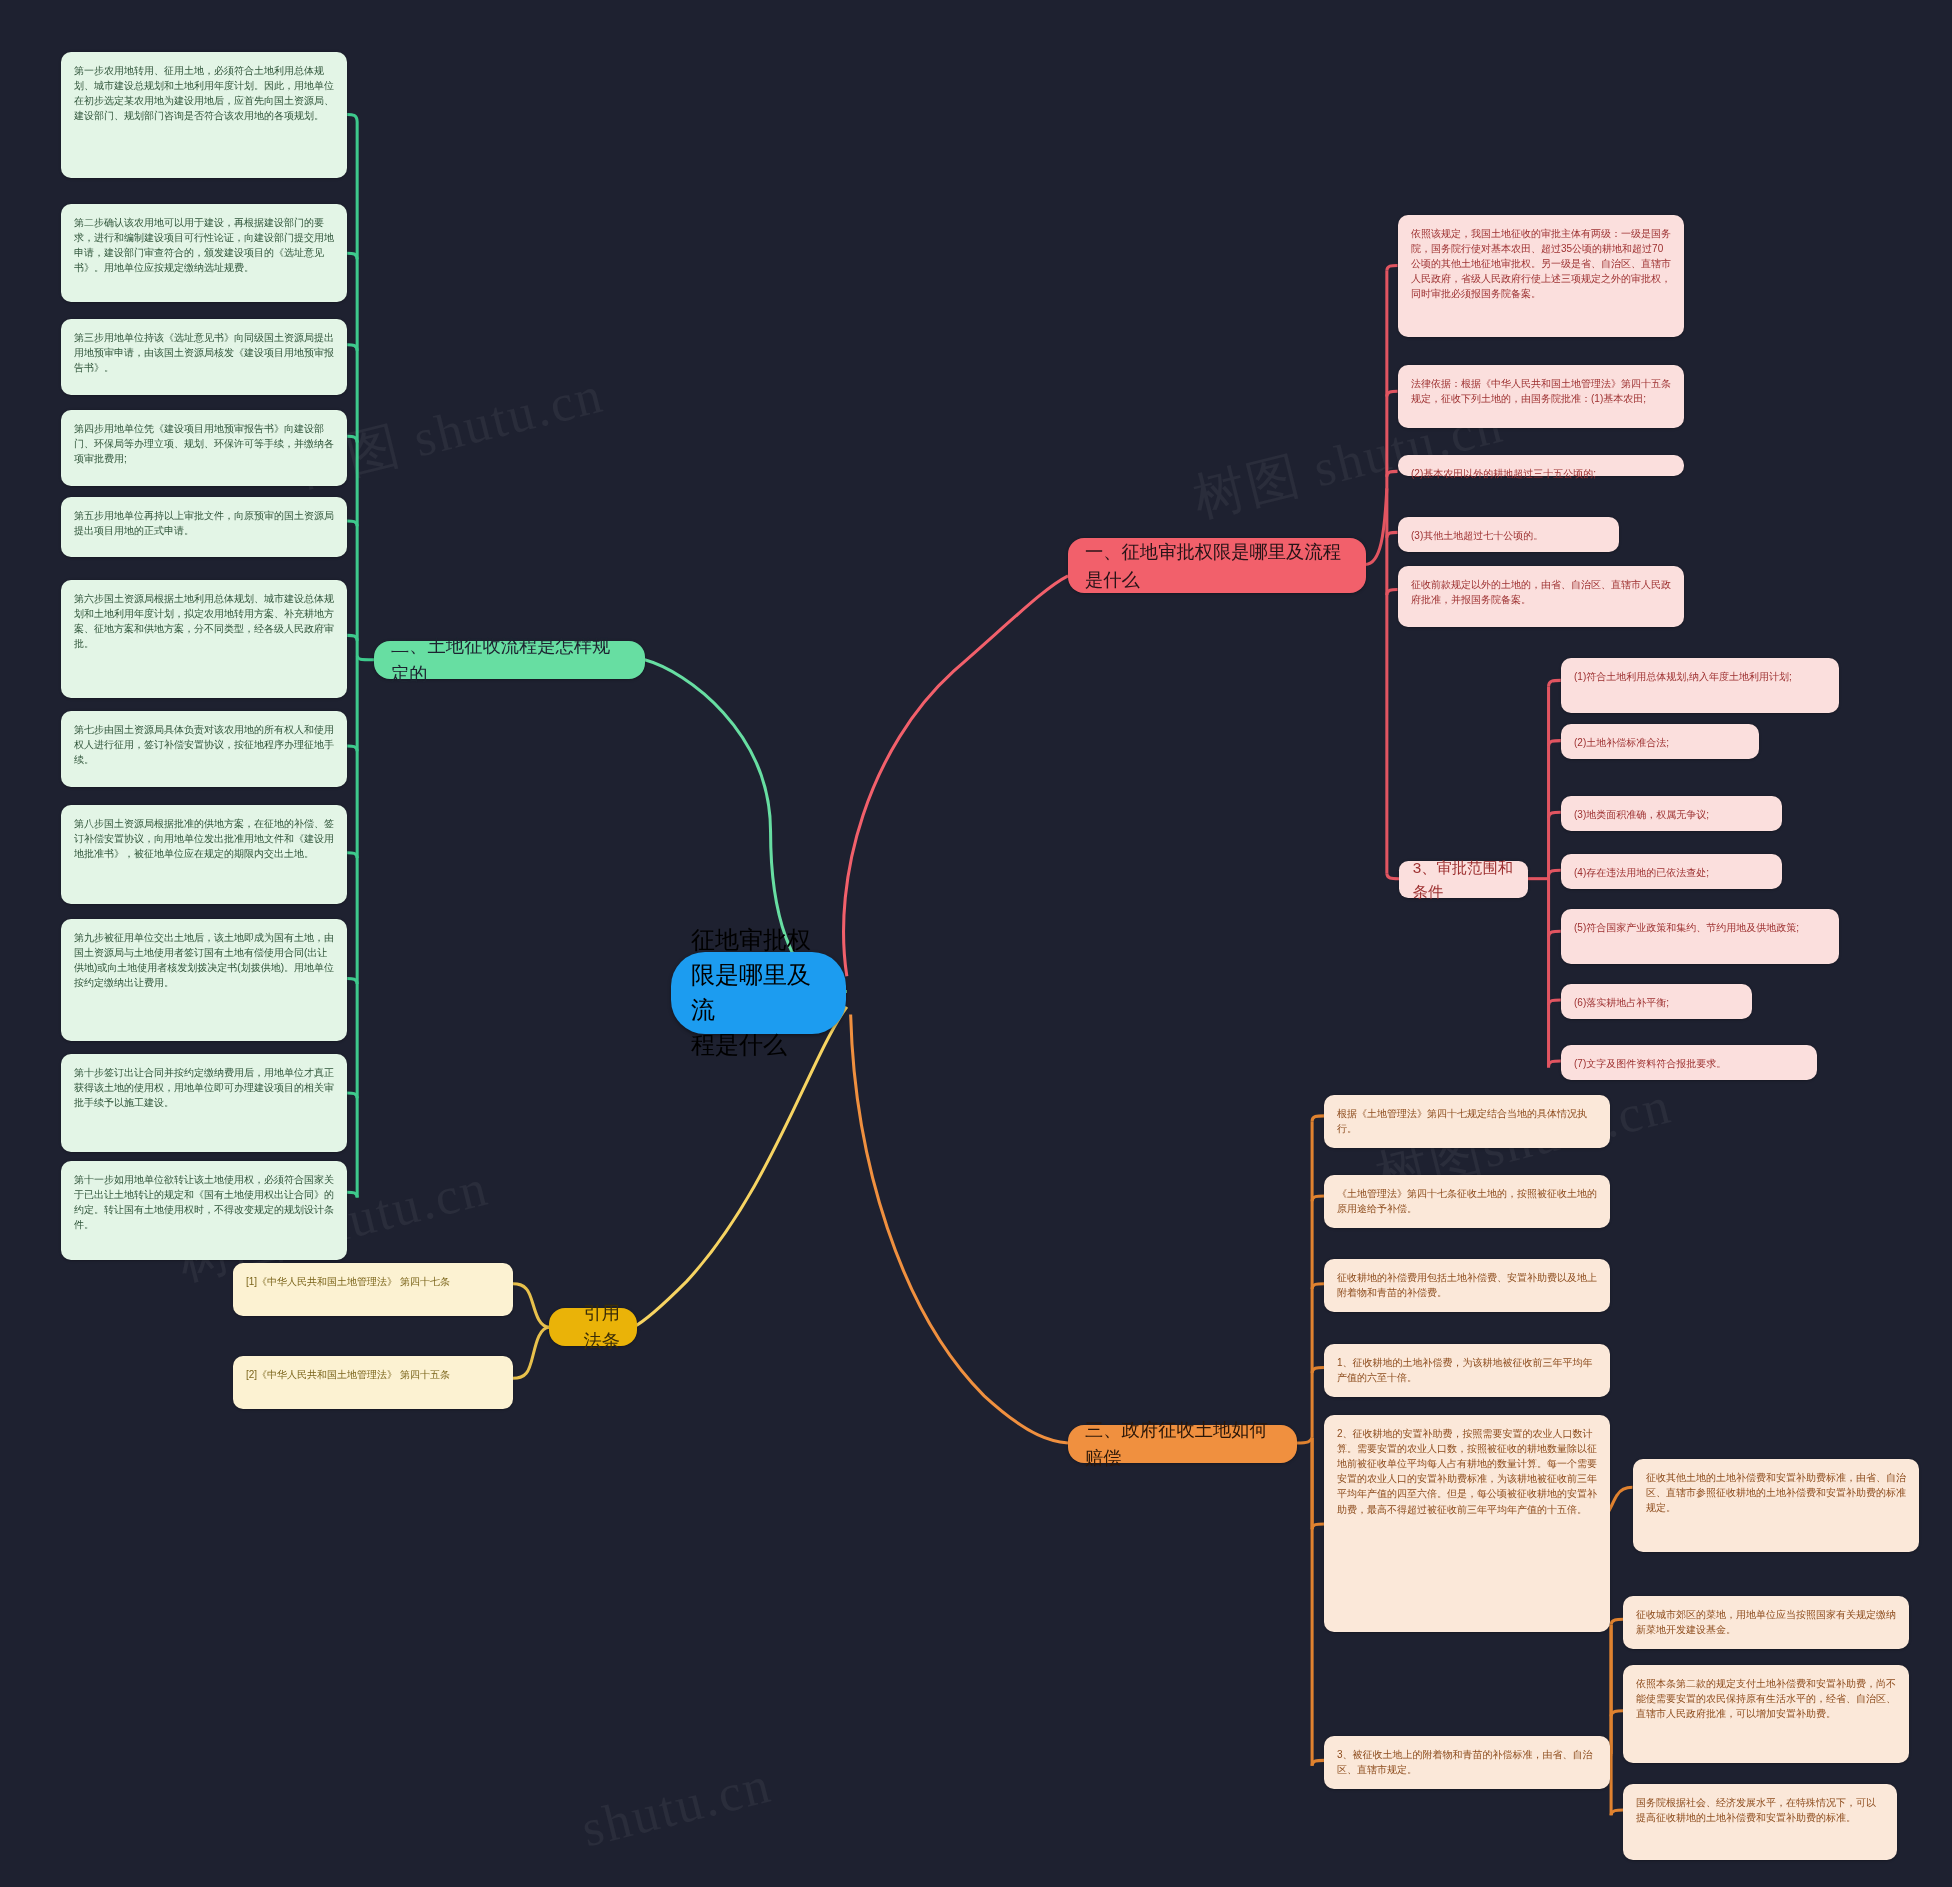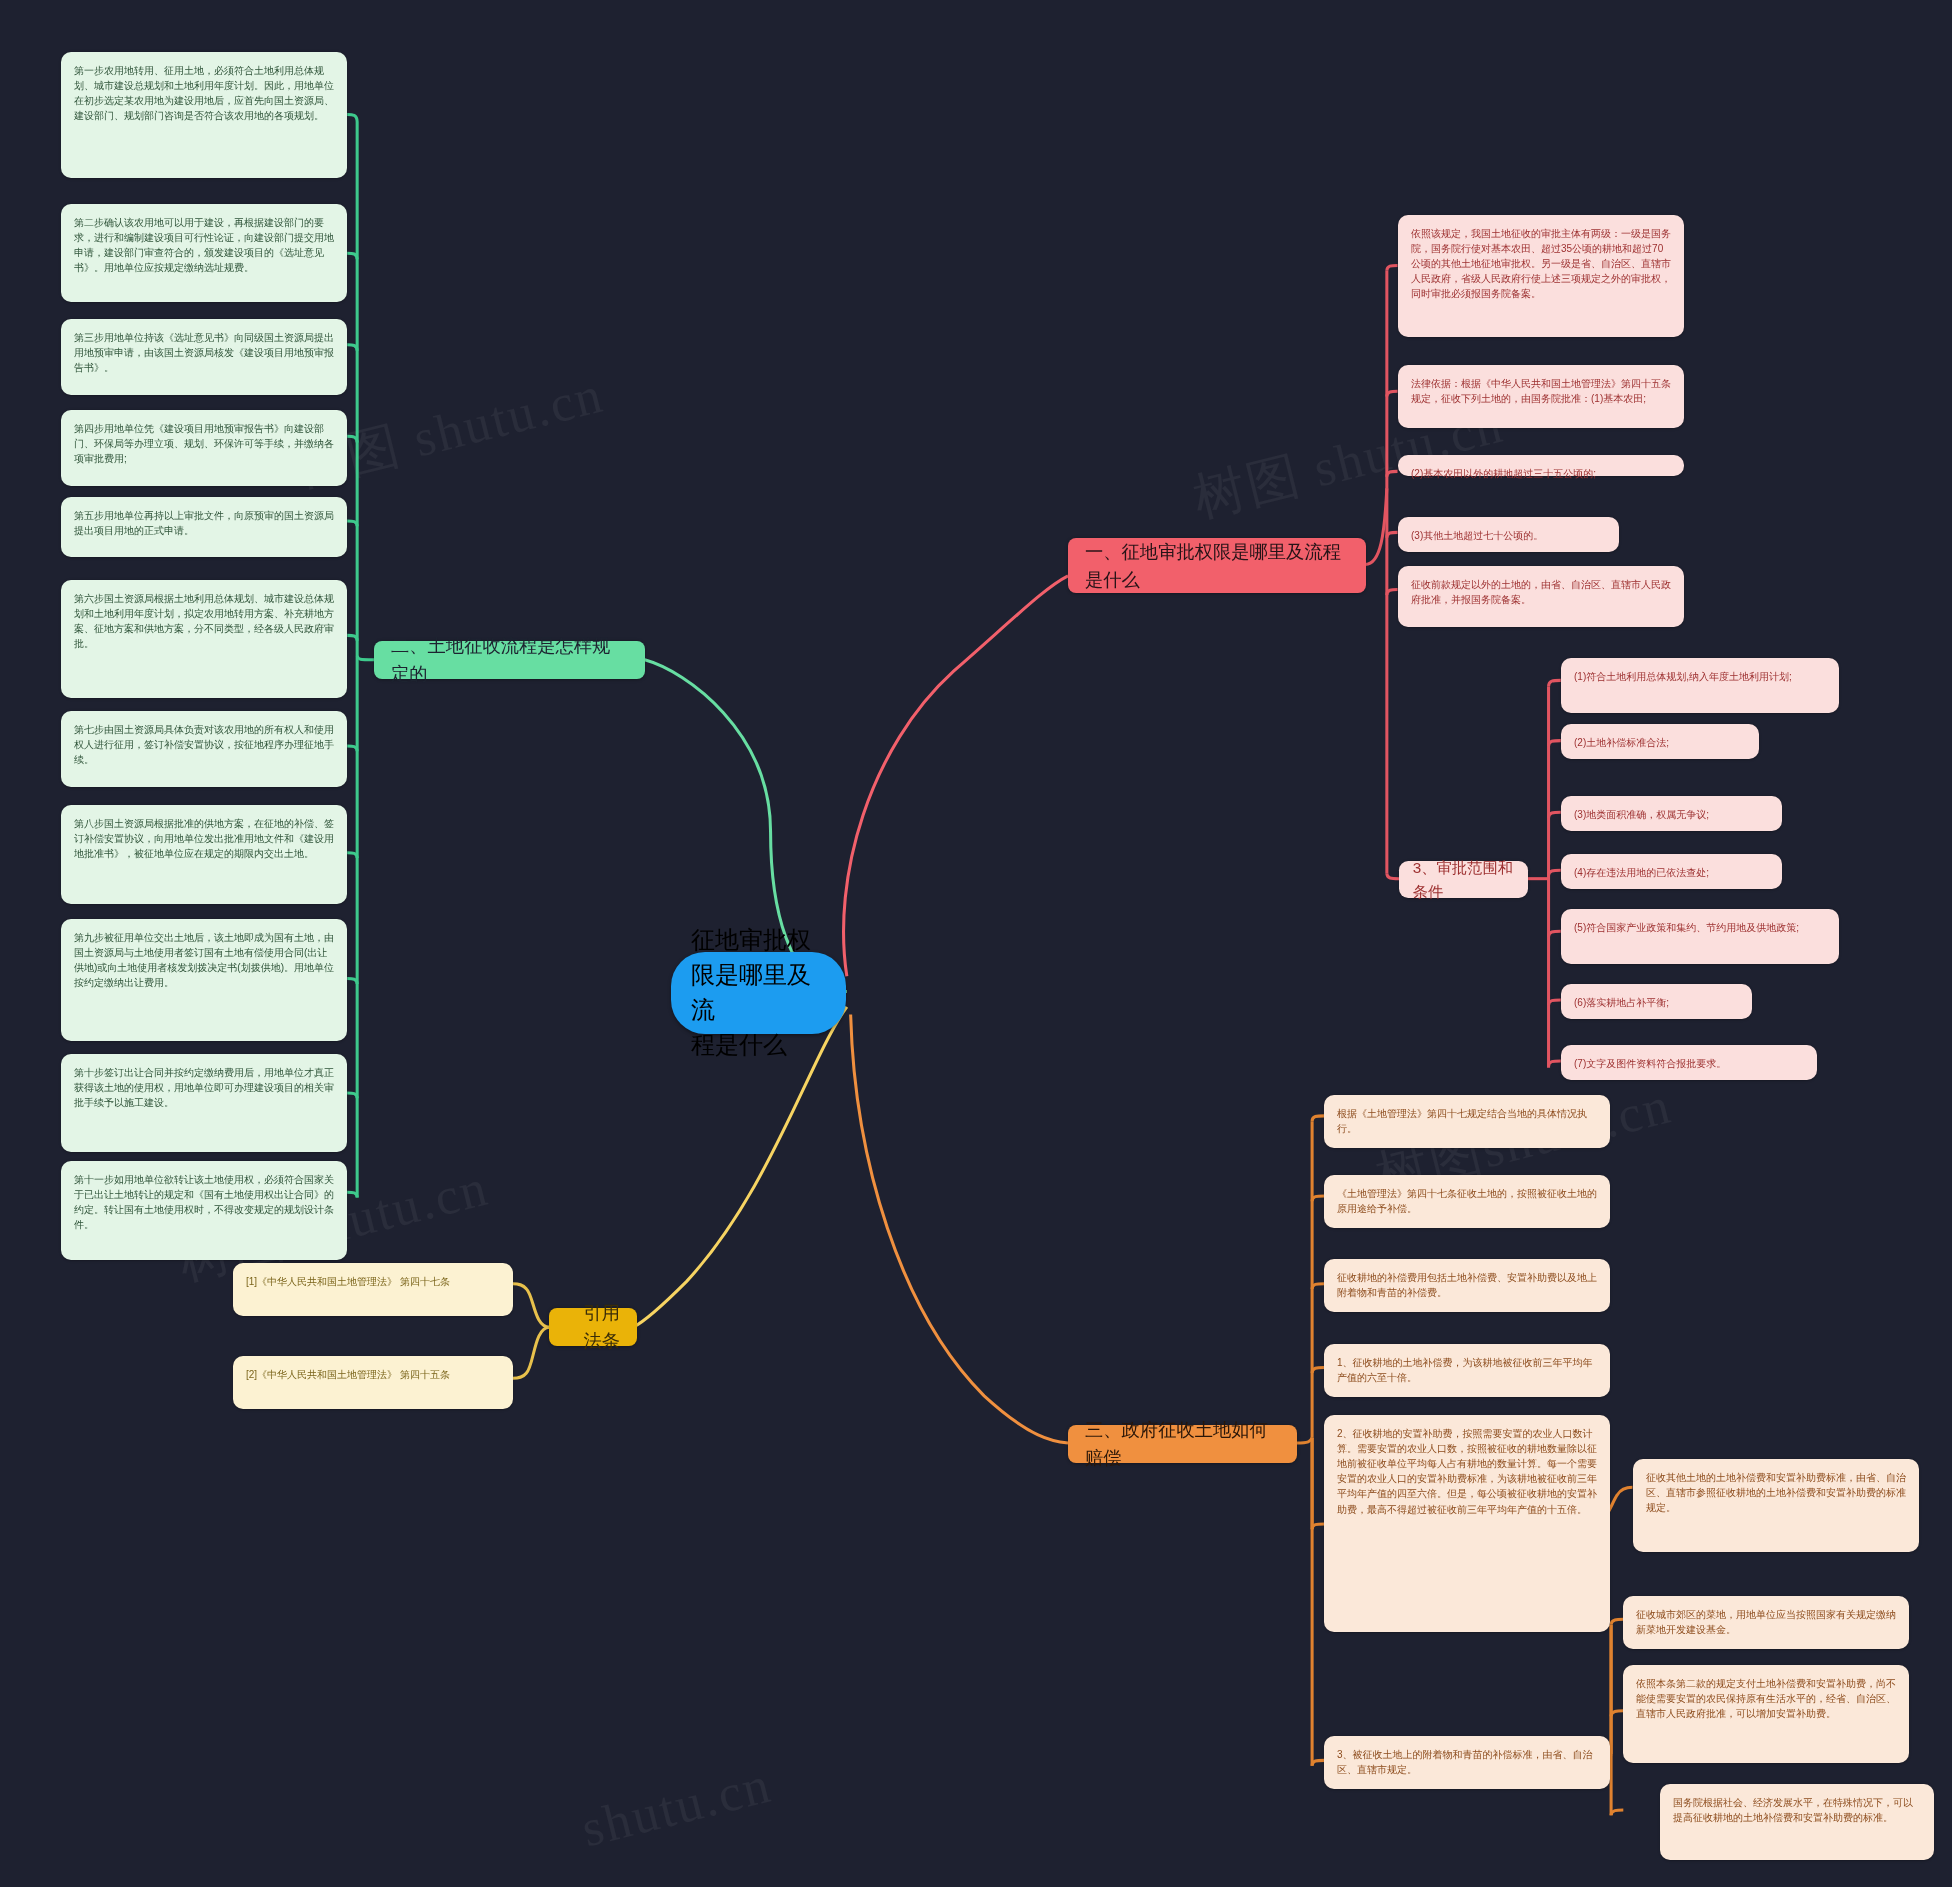--- a/index.html
+++ b/index.html
@@ -51,21 +51,21 @@
     border-radius: 34px;
     font-size: 24px;
     justify-content: center;
     text-align: left;
     padding: 13.7px 20px;
     box-shadow: 0 1.5px 3.8px rgba(0,0,0,.35);
     line-height: 1.45;
   }
   
   .branch-head {
-    border-radius: 8px;
+    border-radius: 16px;
     font-size: 18.3px;
     padding: 10px 17px;
     box-shadow: 0 0.8px 3.1px rgba(0,0,0,.3);
   }
   .branch-green { background: #67dea2; color: #1d2330; }
   .branch-red   { background: #f2606b; color: #261317; }
   .branch-orange{ background: #f0903f; color: #2a1608; }
   .branch-yellow{ background: #eab308; color: #3a2d08; text-align: right; }
 
   
@@ -227,16 +227,16 @@
   <div class="node card card-orange" style="left:1324px; top:1175px; width:286px; height:53px;">《土地管理法》第四十七条征收土地的，按照被征收土地的原用途给予补偿。</div>
   <div class="node card card-orange" style="left:1324px; top:1259px; width:286px; height:53px;">征收耕地的补偿费用包括土地补偿费、安置补助费以及地上附着物和青苗的补偿费。</div>
   <div class="node card card-orange" style="left:1324px; top:1344px; width:286px; height:53px;">1、征收耕地的土地补偿费，为该耕地被征收前三年平均年产值的六至十倍。</div>
   <div class="node card card-orange" style="left:1324px; top:1415px; width:286px; height:217px;">2、征收耕地的安置补助费，按照需要安置的农业人口数计算。需要安置的农业人口数，按照被征收的耕地数量除以征地前被征收单位平均每人占有耕地的数量计算。每一个需要安置的农业人口的安置补助费标准，为该耕地被征收前三年平均年产值的四至六倍。但是，每公顷被征收耕地的安置补助费，最高不得超过被征收前三年平均年产值的十五倍。</div>
   <div class="node card card-orange" style="left:1324px; top:1736px; width:286px; height:53px;">3、被征收土地上的附着物和青苗的补偿标准，由省、自治区、直辖市规定。</div>
 
   <div class="node card card-orange" style="left:1633px; top:1459px; width:286px; height:93px;">征收其他土地的土地补偿费和安置补助费标准，由省、自治区、直辖市参照征收耕地的土地补偿费和安置补助费的标准规定。</div>
 
   <div class="node card card-orange" style="left:1623px; top:1596px; width:286px; height:53px;">征收城市郊区的菜地，用地单位应当按照国家有关规定缴纳新菜地开发建设基金。</div>
   <div class="node card card-orange" style="left:1623px; top:1665px; width:286px; height:98px;">依照本条第二款的规定支付土地补偿费和安置补助费，尚不能使需要安置的农民保持原有生活水平的，经省、自治区、直辖市人民政府批准，可以增加安置补助费。</div>
-  <div class="node card card-orange" style="left:1660px; top:1784px; width:274px; height:76px;">国务院根据社会、经济发展水平，在特殊情况下，可以提高征收耕地的土地补偿费和安置补助费的标准。</div>
+  <div class="node card card-orange" style="left:1623px; top:1784px; width:274px; height:76px;">国务院根据社会、经济发展水平，在特殊情况下，可以提高征收耕地的土地补偿费和安置补助费的标准。</div>
 
 </div>
 
 
 </body></html>

